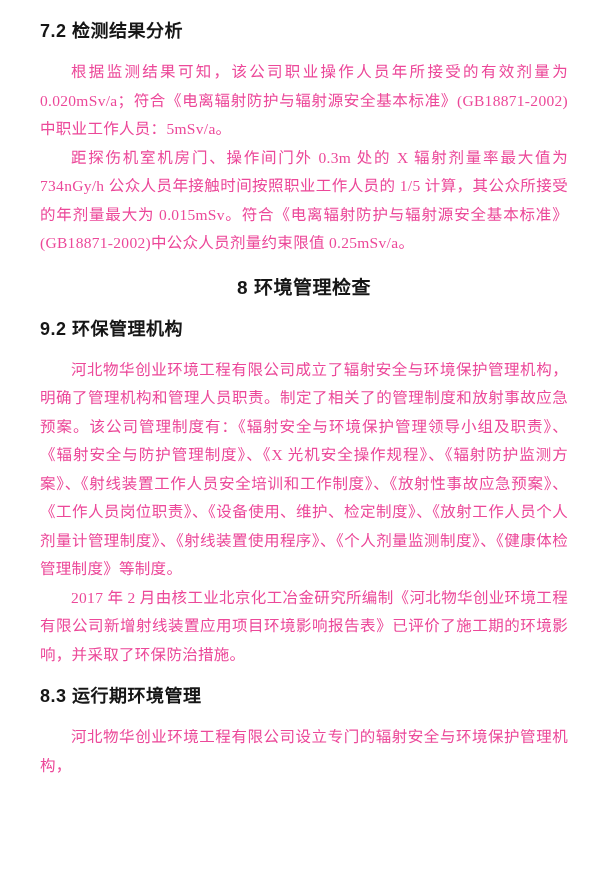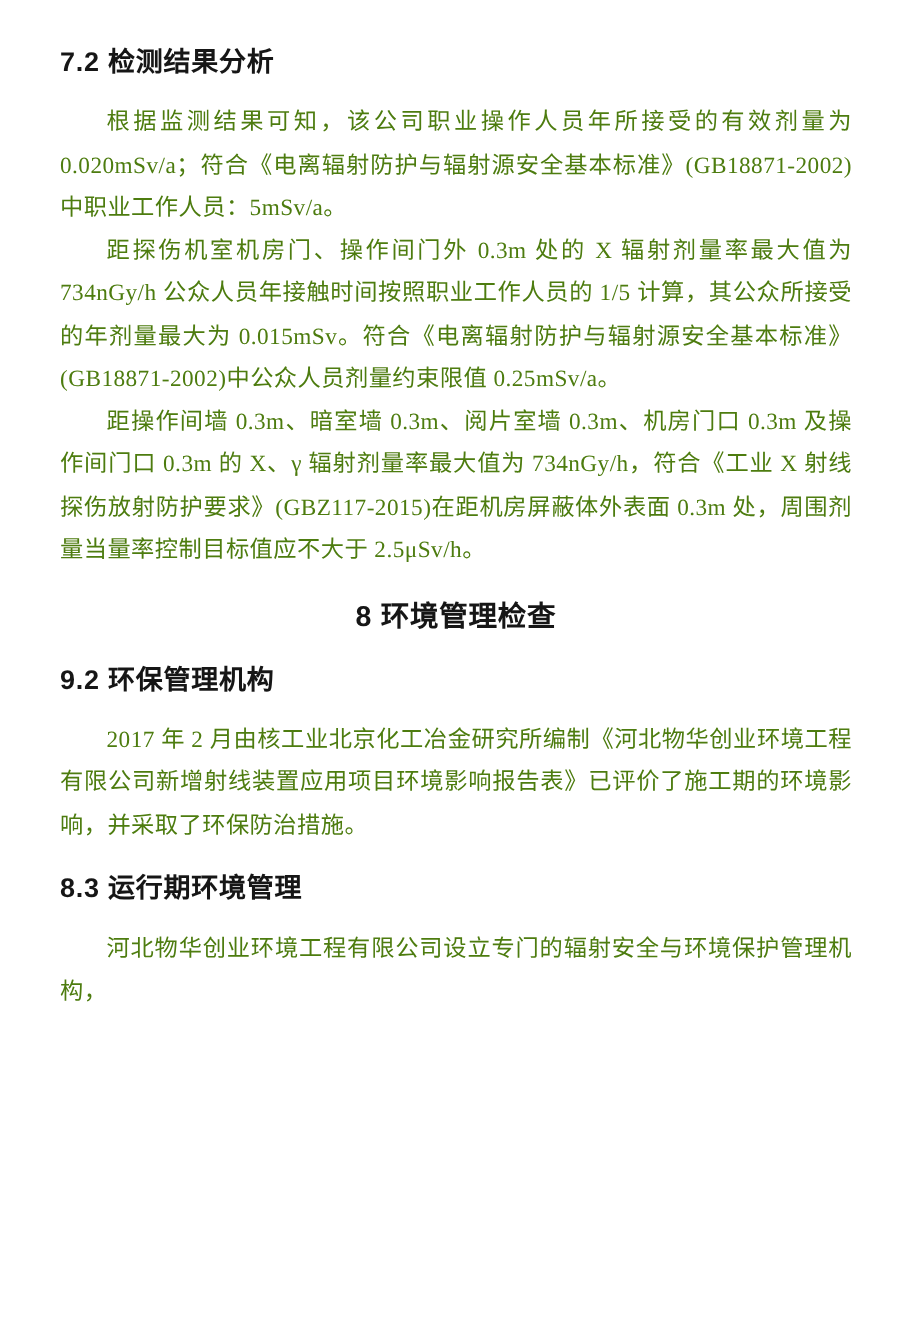--- a/index.html
+++ b/index.html
@@ -7,21 +7,21 @@
     padding: 0;
     background: #ffffff;
   }
   .page {
     position: relative;
     width: 606px;
     height: 888px;
     box-sizing: border-box;
     background: #ffffff;
     color: #1c1c1c;
-    padding: 24px 38px 0 40px;
+    padding: 14px 38px 0 40px;
     overflow: hidden;
     font-family: "Liberation Serif", "DejaVu Serif", serif;
   }
   .h1, .h2 {
     font-family: "Liberation Sans", "DejaVu Sans", sans-serif;
     font-weight: bold;
     color: #161616;
     letter-spacing: 0.5px;
   }
   .h1 {
@@ -38,41 +38,41 @@
   .h2.first {
     margin-top: 4px;
   }
   .para {
     font-size: 15.5px;
     line-height: 28.5px;
     margin: 0;
     text-indent: 2em;
     text-align: justify;
     text-justify: inter-character;
-    color: #4d7c0f;
+    color: #ec4899;
     letter-spacing: 0.3px;
   }
 </style>
 </head>
 <body>
 
 <div class="page">
 
   <h2 class="h2 first">7.2 检测结果分析</h2>
 
   <p class="para">根据监测结果可知，该公司职业操作人员年所接受的有效剂量为 0.020mSv/a；符合《电离辐射防护与辐射源安全基本标准》(GB18871-2002)中职业工作人员：5mSv/a。</p>
 
   <p class="para">距探伤机室机房门、操作间门外 0.3m 处的 X 辐射剂量率最大值为 734nGy/h 公众人员年接触时间按照职业工作人员的 1/5 计算，其公众所接受的年剂量最大为 0.015mSv。符合《电离辐射防护与辐射源安全基本标准》(GB18871-2002)中公众人员剂量约束限值 0.25mSv/a。</p>
 
-  <p class="para">距操作间墙 0.3m、暗室墙 0.3m、阅片室墙 0.3m、机房门口 0.3m 及操作间门口 0.3m 的 X、γ 辐射剂量率最大值为 734nGy/h，符合《工业 X 射线探伤放射防护要求》(GBZ117-2015)在距机房屏蔽体外表面 0.3m 处，周围剂量当量率控制目标值应不大于 2.5μSv/h。</p>
 
   <h1 class="h1">8 环境管理检查</h1>
 
   <h2 class="h2">9.2 环保管理机构</h2>
 
+  <p class="para">河北物华创业环境工程有限公司成立了辐射安全与环境保护管理机构，明确了管理机构和管理人员职责。制定了相关了的管理制度和放射事故应急预案。该公司管理制度有：《辐射安全与环境保护管理领导小组及职责》、《辐射安全与防护管理制度》、《X 光机安全操作规程》、《辐射防护监测方案》、《射线装置工作人员安全培训和工作制度》、《放射性事故应急预案》、《工作人员岗位职责》、《设备使用、维护、检定制度》、《放射工作人员个人剂量计管理制度》、《射线装置使用程序》、《个人剂量监测制度》、《健康体检管理制度》等制度。</p>
 
 
   <p class="para">2017 年 2 月由核工业北京化工冶金研究所编制《河北物华创业环境工程有限公司新增射线装置应用项目环境影响报告表》已评价了施工期的环境影响，并采取了环保防治措施。</p>
 
   <h2 class="h2">8.3 运行期环境管理</h2>
 
   <p class="para">河北物华创业环境工程有限公司设立专门的辐射安全与环境保护管理机构，</p>
 
 </div>
 

